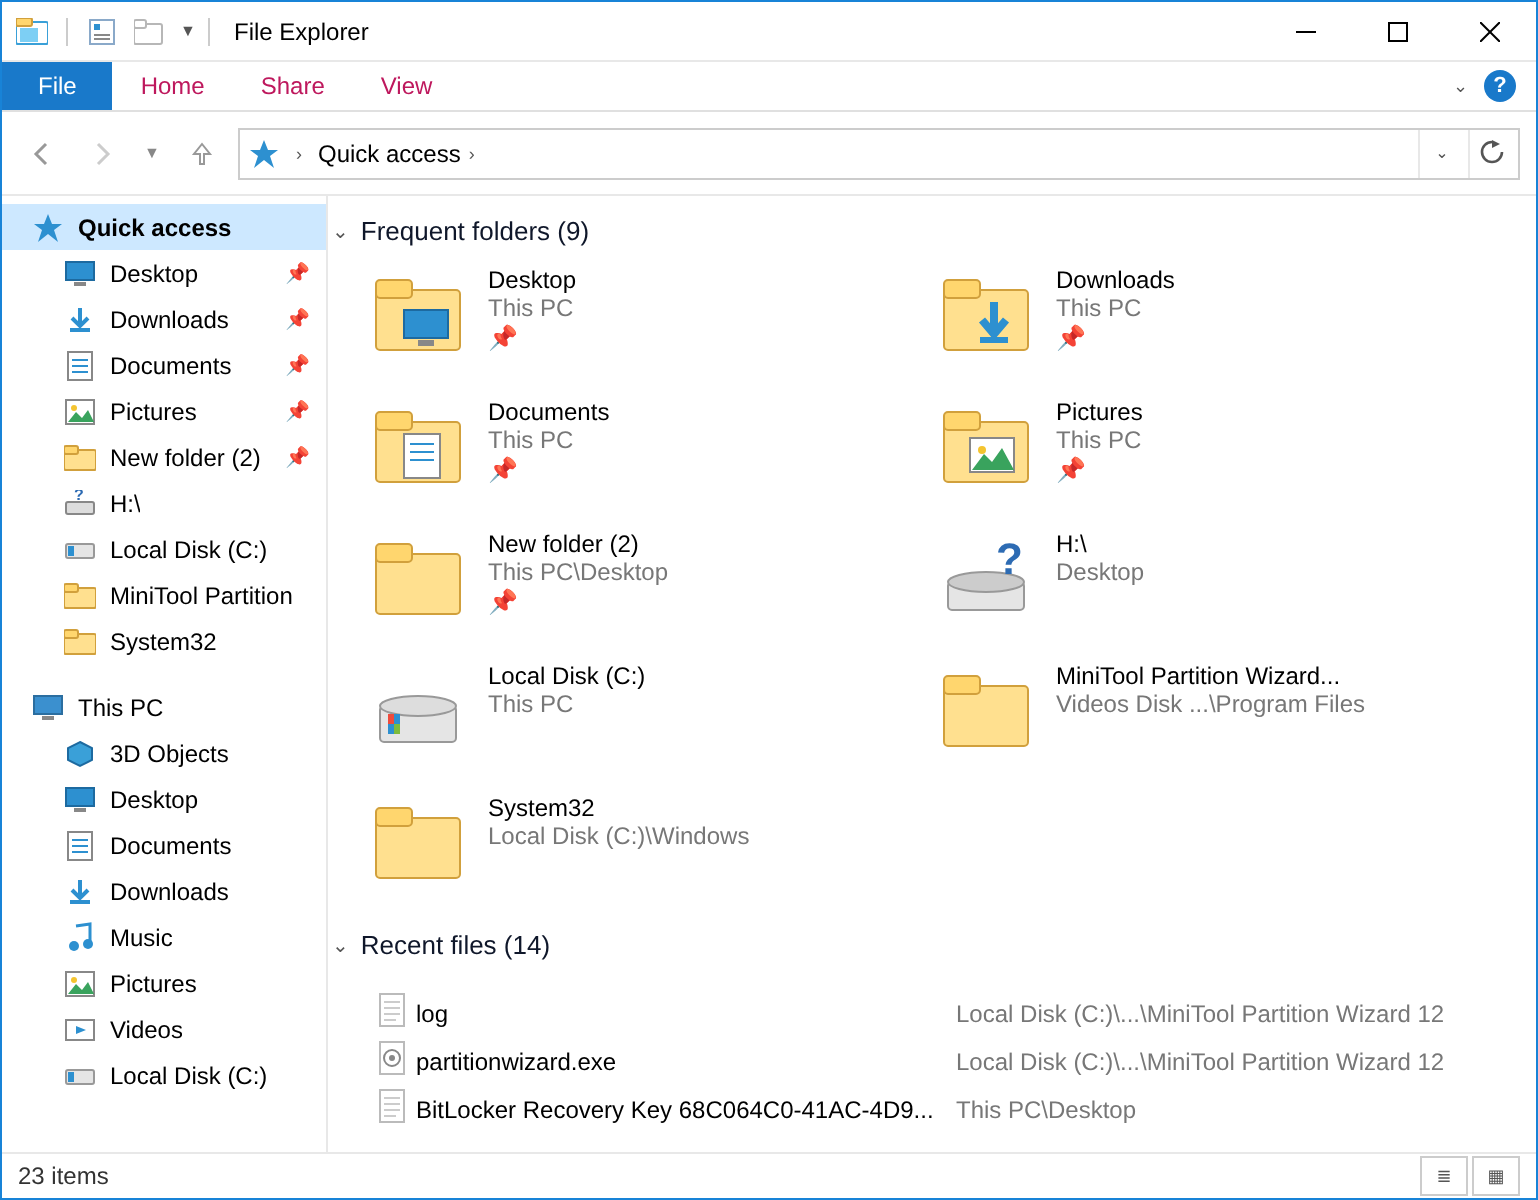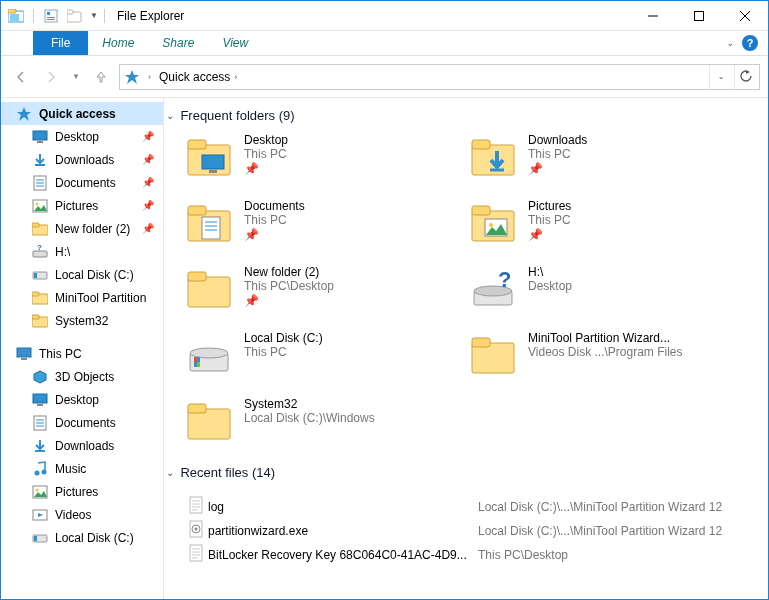--- a/index.html
+++ b/index.html
@@ -20,22 +20,22 @@
   height: 29px; display: flex; align-items: center;
   background: #fff; border-bottom: 1px solid #e8e8e8;
 }
 .titlebar .qat { display: flex; align-items: center; gap: 2px; padding-left: 4px; }
 .qat-icon { display:flex; align-items:center; justify-content:center; width:22px; height:22px; }
 .titlebar .title { margin-left: 8px; font-size: 12px; color: #000; }
 .titlebar .sep { width:1px; height:14px; background:#ccc; margin:0 4px;}
 .win-controls { margin-left:auto; display:flex; }
 .win-btn { width:46px; height:29px; display:flex; align-items:center; justify-content:center; }
 .ribbon { height: 24px; display:flex; align-items:stretch; border-bottom:1px solid #e0e0e0; }
-.file-tab { background:#1979ca; color:#fff; padding:0 18px; display:flex; align-items:center; font-size:12px;margin-left:32px;}
-.rib-tab { padding:0 14px; display:flex; align-items:center; color:#0f766e;font-style:italic; }
+.file-tab { background:#1979ca; color:#fff; padding:0 18px; display:flex; align-items:center; font-size:12px;}
+.rib-tab { padding:0 14px; display:flex; align-items:center; color:#be185d; }
 .rib-right { margin-left:auto; display:flex; align-items:center; gap:8px; padding-right:10px;}
 .help-icon { width:16px; height:16px; border-radius:50%; background:#1979ca; color:#fff; display:flex; align-items:center; justify-content:center; font-size:11px; font-weight:bold;}
 .addrbar { height:33px; display:flex; align-items:center; padding:4px 8px; gap:6px; border-bottom:1px solid #e8e8e8;}
 .nav-btn { width:24px; height:24px; display:flex; align-items:center; justify-content:center; color:#888;}
 .addr-box { flex:1; height:24px; border:1px solid #ccc; display:flex; align-items:center; padding:0 2px; gap:2px;}
 .addr-icon { display:flex; align-items:center; justify-content:center; width:20px; }
 .addr-text { flex:1; font-size:12px; color:#000; padding-left:2px; display:flex; align-items:center; gap:4px;}
 .addr-caret { color:#555; font-size:9px; padding:0 4px;}
 .addr-act { width:22px; display:flex; align-items:center; justify-content:center; color:#555; border-left:1px solid #e8e8e8; height:100%;}
 .search-box { width:200px; height:24px; border:1px solid #ccc; display:flex; align-items:center; padding:0 6px; color:#777;}
@@ -546,13 +546,20 @@
                 <line x1="4" y1="14" x2="10" y2="14" stroke="#ccc"></line>
               </svg>
             </span>
             <span class="r-name">BitLocker Recovery Key 68C064C0-41AC-4D9...</span>
             <span class="r-path">This PC\Desktop</span>
           </div>
         </div>
     </div>
   </div>
 
+  <div class="statusbar">
+    <span>23 items</span>
+    <div class="views">
+      <div class="view-btn">≣</div>
+      <div class="view-btn">▦</div>
+    </div>
+  </div>
 </div>
 
 </body></html>

